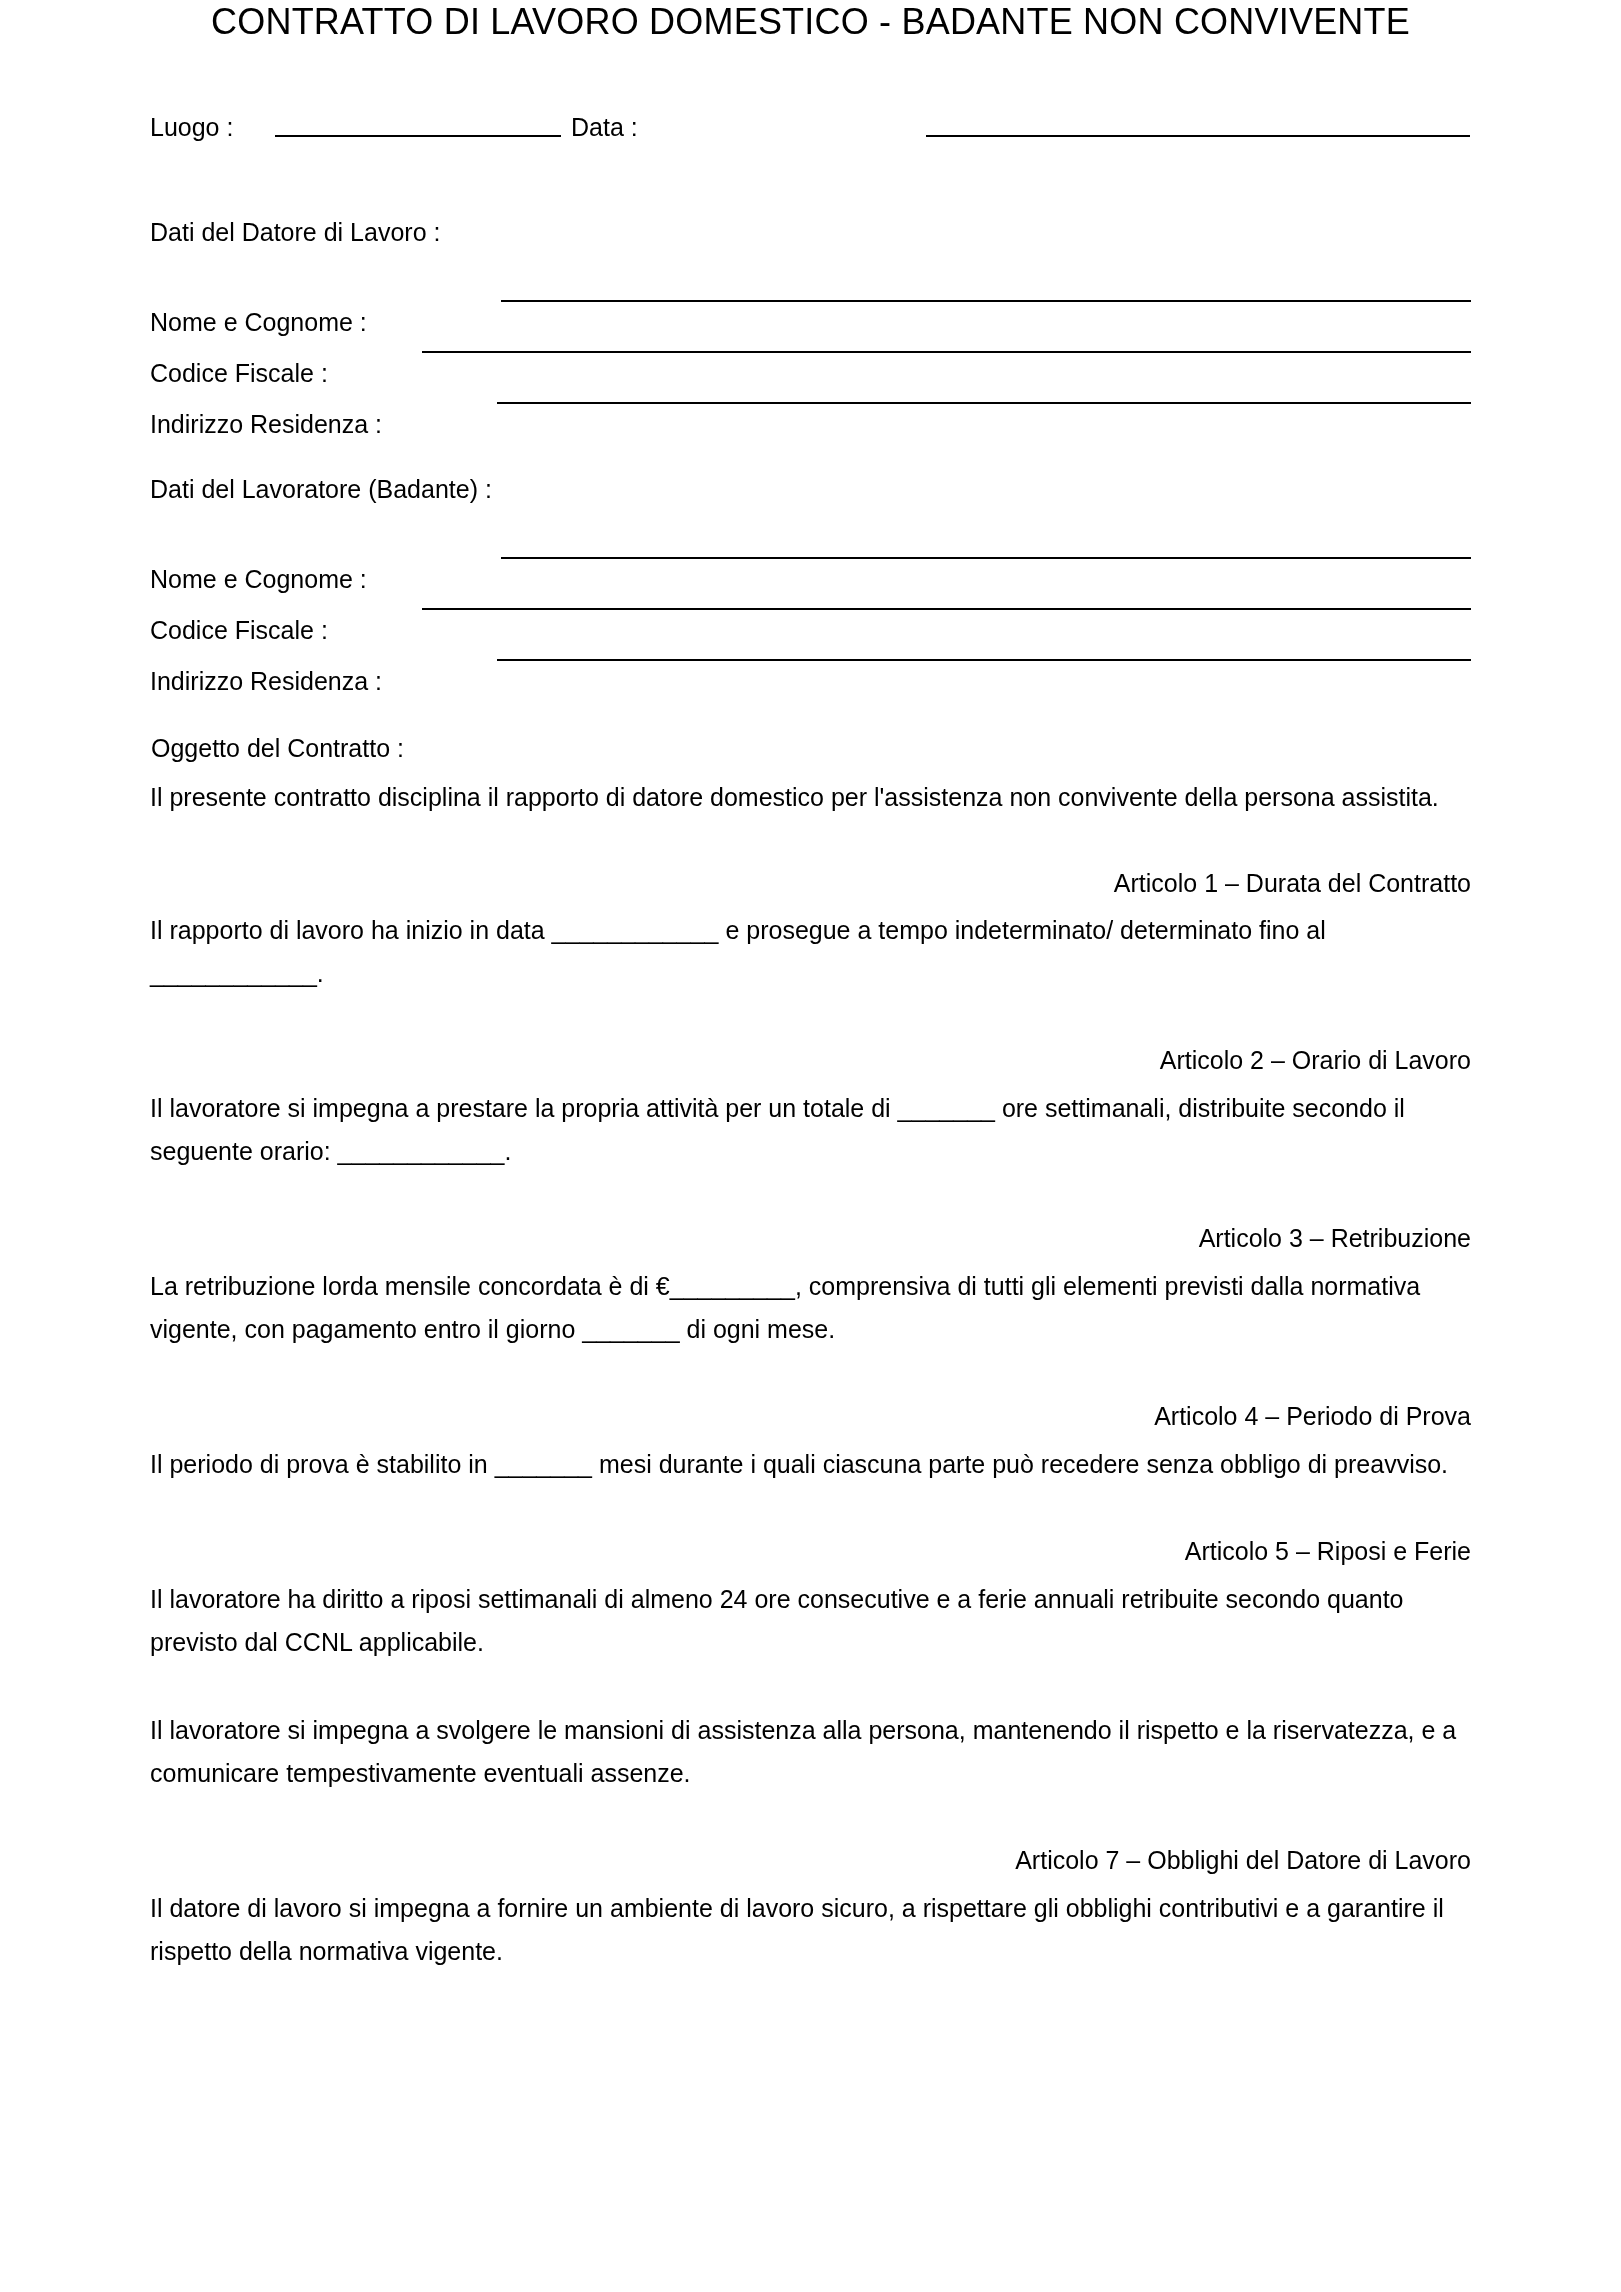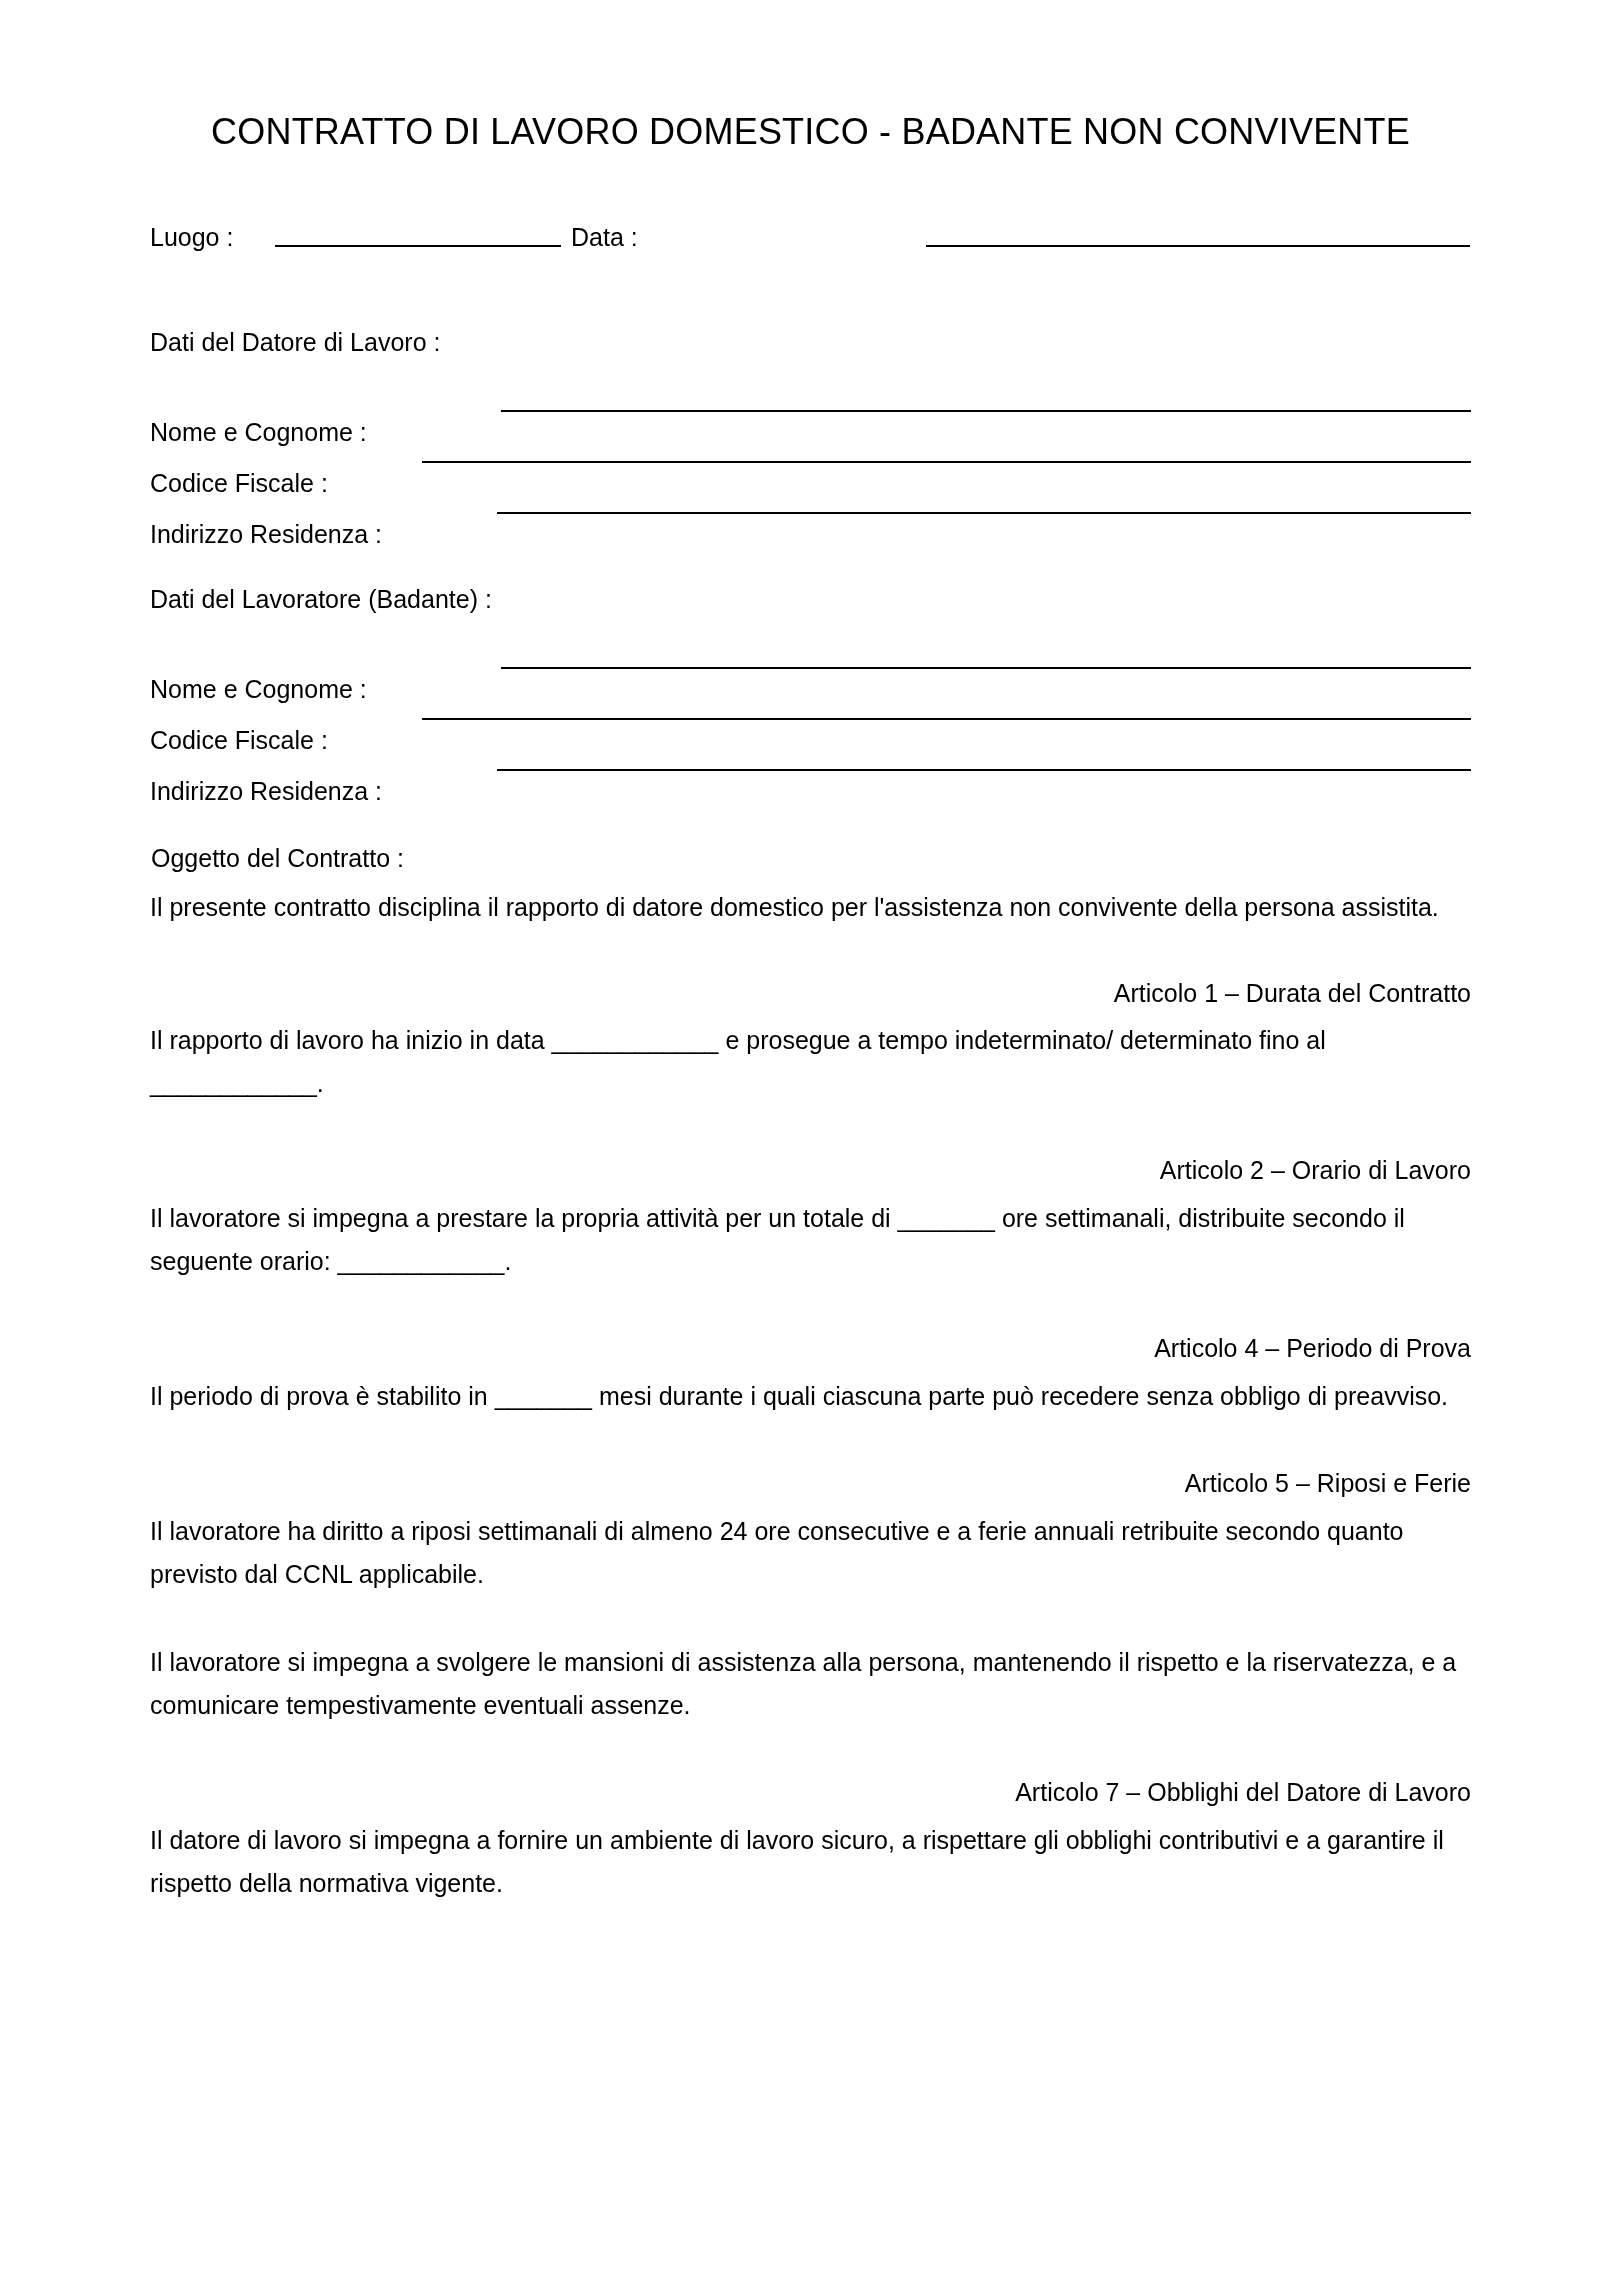--- a/index.html
+++ b/index.html
@@ -19,21 +19,20 @@
     width: 1621px;
     height: 2293px;
     background: #ffffff;
     box-sizing: border-box;
     padding: 0 150px;
   }
 
   
   .doc-title {
     margin: 0;
-    padding-top: 110px;
     font-size: 36px;
     font-weight: normal;
     letter-spacing: 0.2px;
     text-align: center;
     white-space: nowrap;
     line-height: 1.2;
   }
 
   
   .para {
@@ -177,20 +176,24 @@
   <div class="article">
     <p class="article-title">Articolo 1 – Durata del Contratto</p>
     <p class="article-body">Il rapporto di lavoro ha inizio in data ____________ e prosegue a tempo indeterminato/ determinato fino al ____________.</p>
   </div>
 
   <div class="article">
     <p class="article-title">Articolo 2 – Orario di Lavoro</p>
     <p class="article-body">Il lavoratore si impegna a prestare la propria attività per un totale di _______ ore settimanali, distribuite secondo il seguente orario: ____________.</p>
   </div>
 
+  <div class="article">
+    <p class="article-title">Articolo 3 – Retribuzione</p>
+    <p class="article-body">La retribuzione lorda mensile concordata è di €_________, comprensiva di tutti gli elementi previsti dalla normativa vigente, con pagamento entro il giorno _______ di ogni mese.</p>
+  </div>
 
   <div class="article">
     <p class="article-title">Articolo 4 – Periodo di Prova</p>
     <p class="article-body">Il periodo di prova è stabilito in _______ mesi durante i quali ciascuna parte può recedere senza obbligo di preavviso.</p>
   </div>
 
   <div class="article">
     <p class="article-title">Articolo 5 – Riposi e Ferie</p>
     <p class="article-body">Il lavoratore ha diritto a riposi settimanali di almeno 24 ore consecutive e a ferie annuali retribuite secondo quanto previsto dal CCNL applicabile.</p>
   </div>

